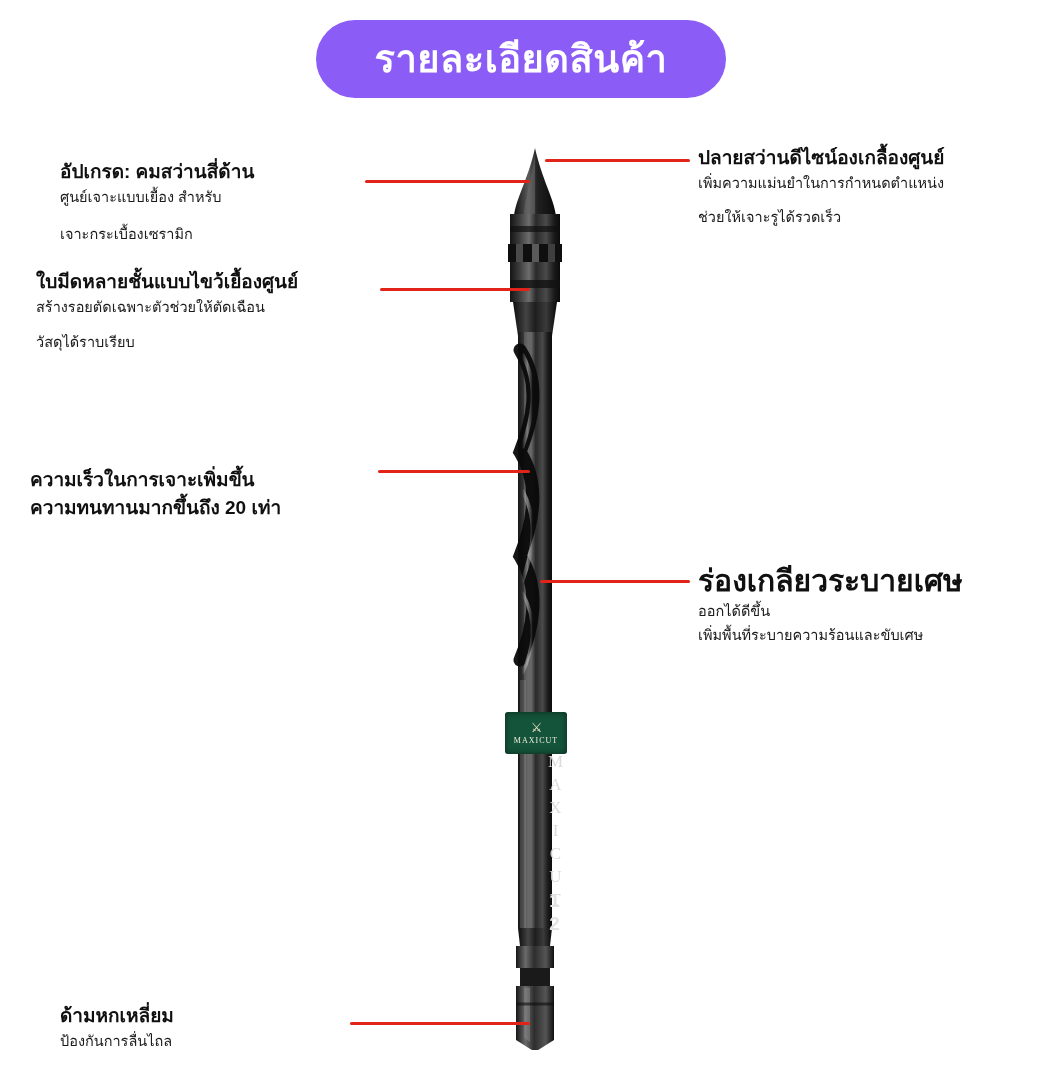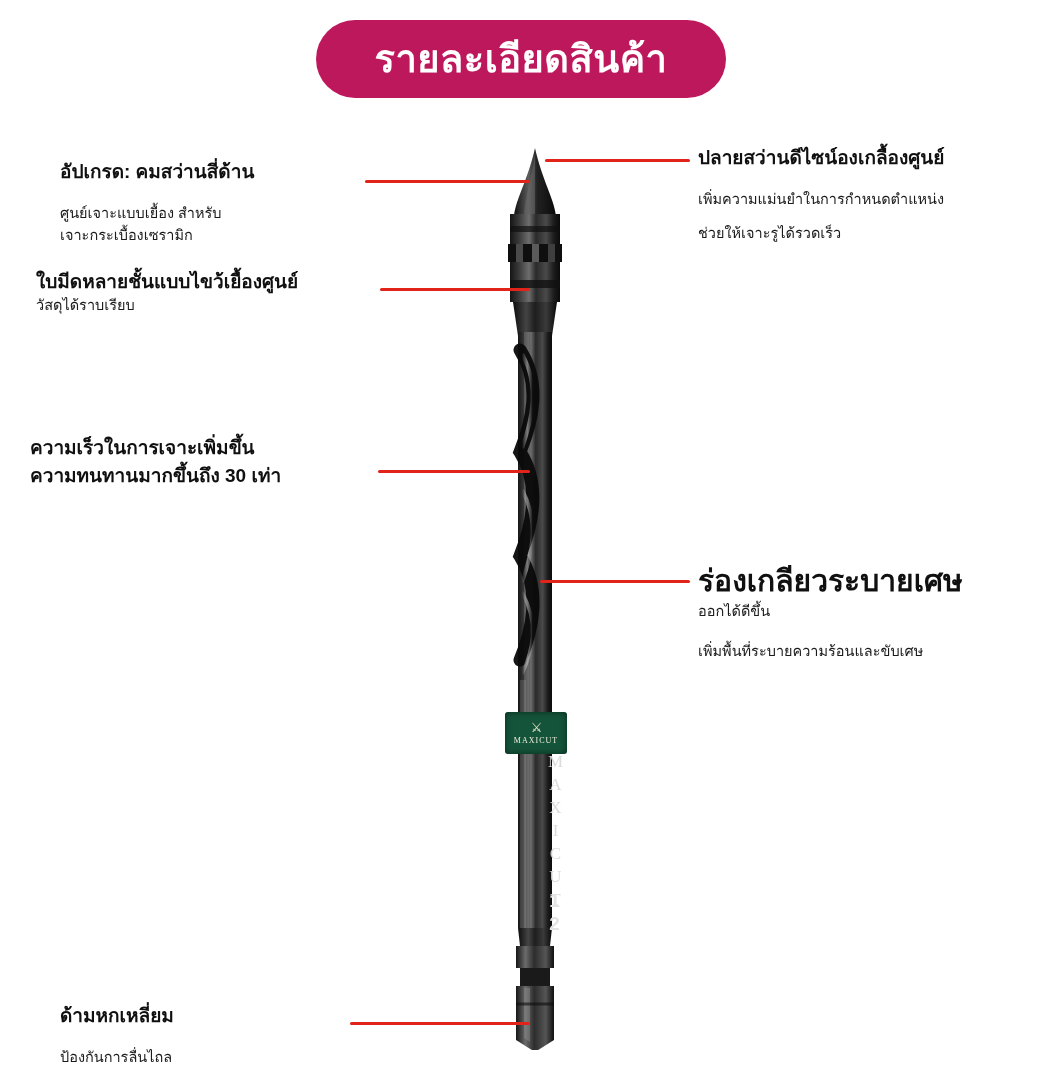--- a/index.html
+++ b/index.html
@@ -16,21 +16,21 @@
     color: #111111;
   }
 
   
   #title-pill {
     position: absolute;
     left: 316px;
     top: 20px;
     width: 410px;
     height: 78px;
-    background: #be185d;
+    background: #8b5cf6;
     border-radius: 39px;
     display: flex;
     align-items: center;
     justify-content: center;
   }
   #title-pill .title-text {
     color: #ffffff;
     font-size: 38px;
     font-weight: bold;
     letter-spacing: 0.5px;
@@ -47,21 +47,21 @@
     white-space: nowrap;
   }
   .callout .head.big {
     font-size: 30px;
   }
   .callout .sub {
     font-size: 14.5px;
     font-weight: normal;
     color: #1a1a1a;
     line-height: 1.45;
-    margin-top: 19px;
+    margin-top: 3px;
     white-space: nowrap;
   }
   .callout.right { text-align: left; }
   .callout.left  { text-align: left; }
   .callout.left .head, .callout.left .sub { white-space: nowrap; }
 
   
   .leader {
     position: absolute;
     background: #e2231a;
@@ -240,31 +240,32 @@
 
 <div class="callout right" style="left:698px; top:146px;">
   <div class="head">ปลายสว่านดีไซน์องเกลื้องศูนย์</div>
   <div class="sub">เพิ่มความแม่นยำในการกำหนดตำแหน่ง</div>
   <div class="sub" style="margin-top:13px;">ช่วยให้เจาะรูได้รวดเร็ว</div>
 </div>
 
 <div class="callout left" style="left:60px; top:160px; width:305px;">
   <div class="head">อัปเกรด: คมสว่านสี่ด้าน</div>
   <div class="sub">ศูนย์เจาะแบบเยื้อง สำหรับ</div>
-  <div class="sub" style="margin-top:1px;">เจาะกระเบื้องเซรามิก</div>
+  <div class="sub" style="margin-top:16px;">เจาะกระเบื้องเซรามิก</div>
 </div>
 
 <div class="callout left" style="left:36px; top:270px; width:352px;">
   <div class="head">ใบมีดหลายชั้นแบบไขว้เยื้องศูนย์</div>
-  <div class="sub" style="margin-top:1px;">วัสดุได้ราบเรียบ</div>
-</div>
-
-<div class="callout left" style="left:30px; top:436px; width:348px;">
+  <div class="sub">สร้างรอยตัดเฉพาะตัวช่วยให้ตัดเฉือน</div>
+  <div class="sub" style="margin-top:14px;">วัสดุได้ราบเรียบ</div>
+</div>
+
+<div class="callout left" style="left:30px; top:468px; width:348px;">
   <div class="head">ความเร็วในการเจาะเพิ่มขึ้น</div>
-  <div class="head" style="margin-top:4px;">ความทนทานมากขึ้นถึง 30 เท่า</div>
+  <div class="head" style="margin-top:4px;">ความทนทานมากขึ้นถึง 20 เท่า</div>
 </div>
 
 <div class="callout right" style="left:698px; top:562px;">
   <div class="head big">ร่องเกลียวระบายเศษ</div>
   <div class="sub" style="margin-top:1px;">ออกได้ดีขึ้น</div>
   <div class="sub">เพิ่มพื้นที่ระบายความร้อนและขับเศษ</div>
 </div>
 
 <div class="callout left" style="left:60px; top:1004px; width:290px;">
   <div class="head">ด้ามหกเหลี่ยม</div>

